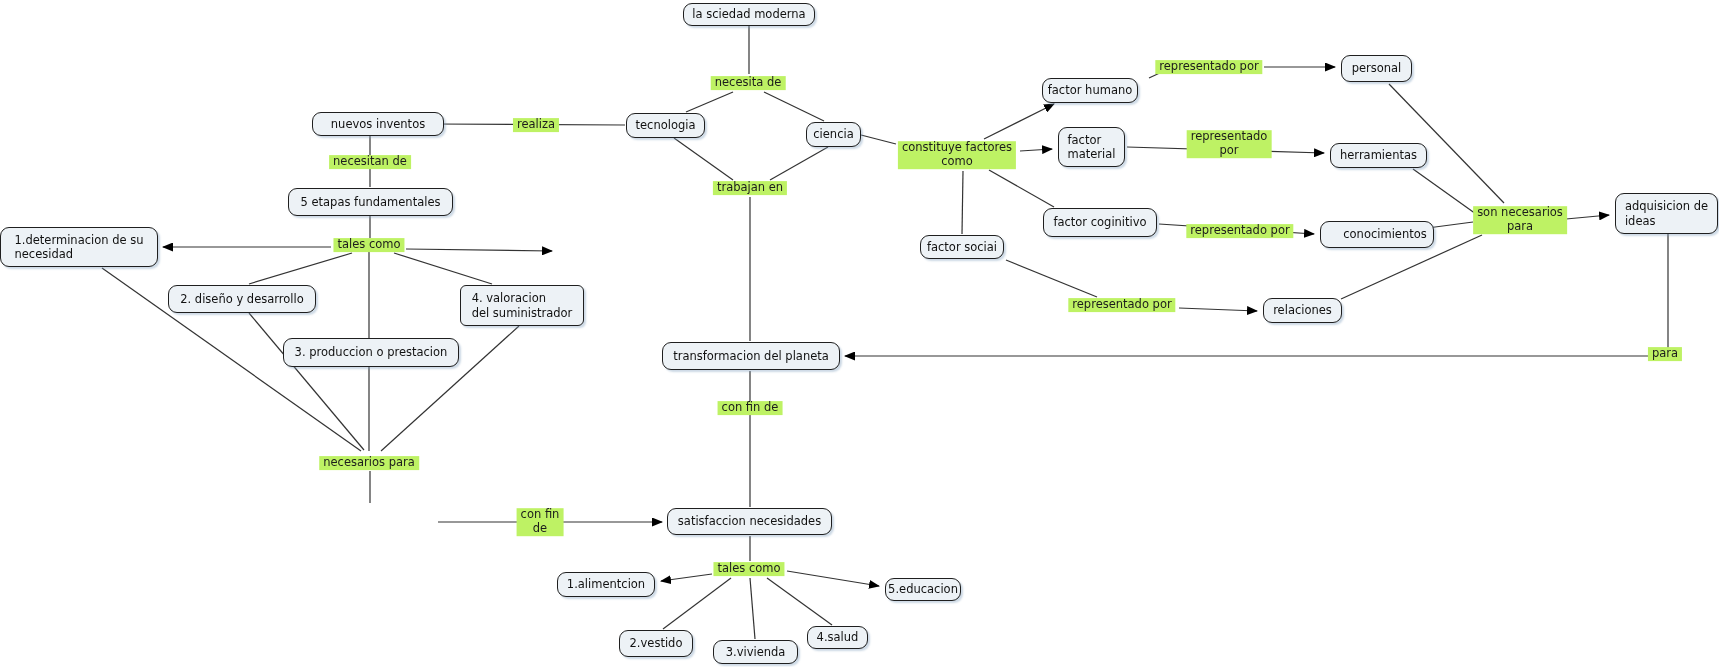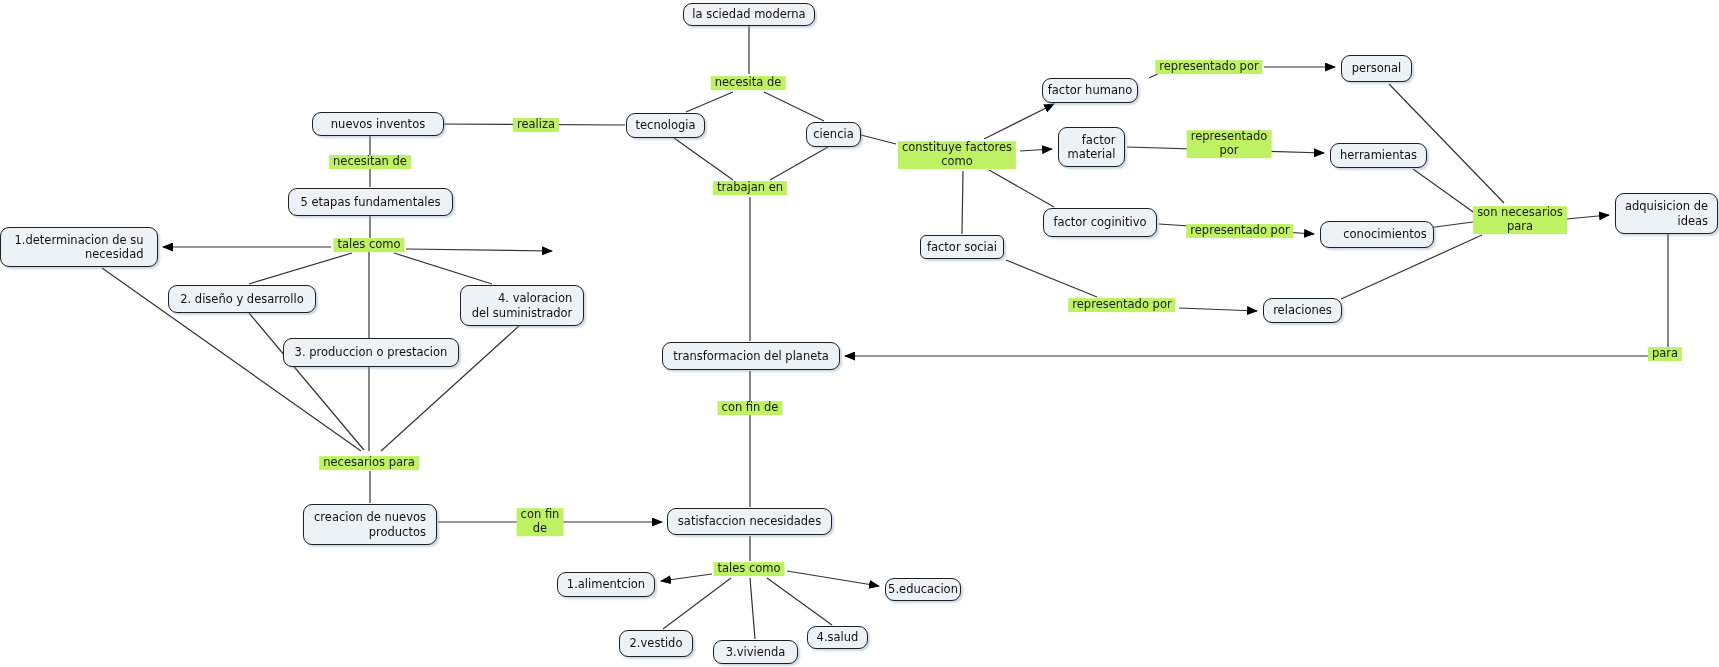--- a/index.html
+++ b/index.html
@@ -20,21 +20,21 @@
     left: 0; top: 0;
     width: 1719px;
     height: 667px;
   }
   .node {
     position: absolute;
     box-sizing: border-box;
     display: flex;
     align-items: center;
     justify-content: center;
-    text-align: right;
+    text-align: left;
     background: #edf2f6;
     border: 1.4px solid #1f1f1f;
     border-radius: 9px;
     box-shadow: 2px 2px 2px rgba(130,160,190,0.40);
     font-size: 11.5px;
     line-height: 1.25;
     color: #111111;
     padding: 1px 4px;
     white-space: pre-line;
     cursor: default;
@@ -130,35 +130,33 @@
     <div class="edge-label" style="left: 1665px; top: 354px;">para</div>
     <div class="node" style="left: 683px; top: 3px; width: 132px; min-height: 23px;">la sciedad moderna</div>
     <div class="node" style="left: 626px; top: 113px; width: 79px; min-height: 25px;">tecnologia</div>
     <div class="node" style="left: 806px; top: 122px; width: 55px; min-height: 25px;">ciencia</div>
     <div class="node" style="left: 312px; top: 112px; width: 132px; min-height: 24px;">nuevos inventos</div>
     <div class="node" style="left: 288px; top: 188px; width: 165px; min-height: 28px;">5 etapas fundamentales</div>
     <div class="node" style="left: 0px; top: 227px; width: 158px; min-height: 40px;">1.determinacion de su
 necesidad</div>
     <div class="node" style="left: 168px; top: 285px; width: 148px; min-height: 28px;">2. diseño y desarrollo</div>
     <div class="node" style="left: 283px; top: 338px; width: 176px; min-height: 29px;">3. produccion o prestacion</div>
-    <div class="node" style="left: 460px; top: 285px; width: 124px; min-height: 41px;">4. valoracion
+    <div class="node" style="left: 460px; top: 285px; width: 124px; min-height: 41px; border-radius: 6px;">4. valoracion
 del suministrador</div>
-    <div class="node" style="left: 303px; top: 504px; width: 134px; min-height: 41px;">creacion de nuevos
-productos</div>
     <div class="node" style="left: 667px; top: 508px; width: 165px; min-height: 27px;">satisfaccion necesidades</div>
     <div class="node" style="left: 557px; top: 572px; width: 98px; min-height: 25px;">1.alimentcion</div>
     <div class="node" style="left: 619px; top: 630px; width: 74px; min-height: 27px;">2.vestido</div>
     <div class="node" style="left: 713px; top: 640px; width: 85px; min-height: 24px;">3.vivienda</div>
     <div class="node" style="left: 807px; top: 626px; width: 61px; min-height: 23px;">4.salud</div>
     <div class="node" style="left: 885px; top: 578px; width: 76px; min-height: 23px;">5.educacion</div>
     <div class="node" style="left: 662px; top: 342px; width: 178px; min-height: 28px;">transformacion del planeta</div>
     <div class="node" style="left: 1042px; top: 78px; width: 96px; min-height: 25px;">factor humano</div>
     <div class="node" style="left: 1058px; top: 127px; width: 67px; min-height: 40px;">factor
 material</div>
     <div class="node" style="left: 1043px; top: 208px; width: 114px; min-height: 29px;">factor coginitivo</div>
-    <div class="node" style="left: 920px; top: 235px; width: 84px; min-height: 24px; border-radius: 6px;">factor sociai</div>
+    <div class="node" style="left: 920px; top: 235px; width: 84px; min-height: 24px;">factor sociai</div>
     <div class="node" style="left: 1341px; top: 55px; width: 71px; min-height: 27px;">personal</div>
     <div class="node" style="left: 1330px; top: 143px; width: 97px; min-height: 25px;">herramientas</div>
     <div class="node" style="left: 1320px; top: 221px; width: 114px; min-height: 27px; padding-left: 20px;">conocimientos</div>
     <div class="node" style="left: 1263px; top: 298px; width: 79px; min-height: 25px;">relaciones</div>
     <div class="node" style="left: 1615px; top: 193px; width: 103px; min-height: 41px;">adquisicion de
 ideas</div>
   </div>
 
 </body></html>

